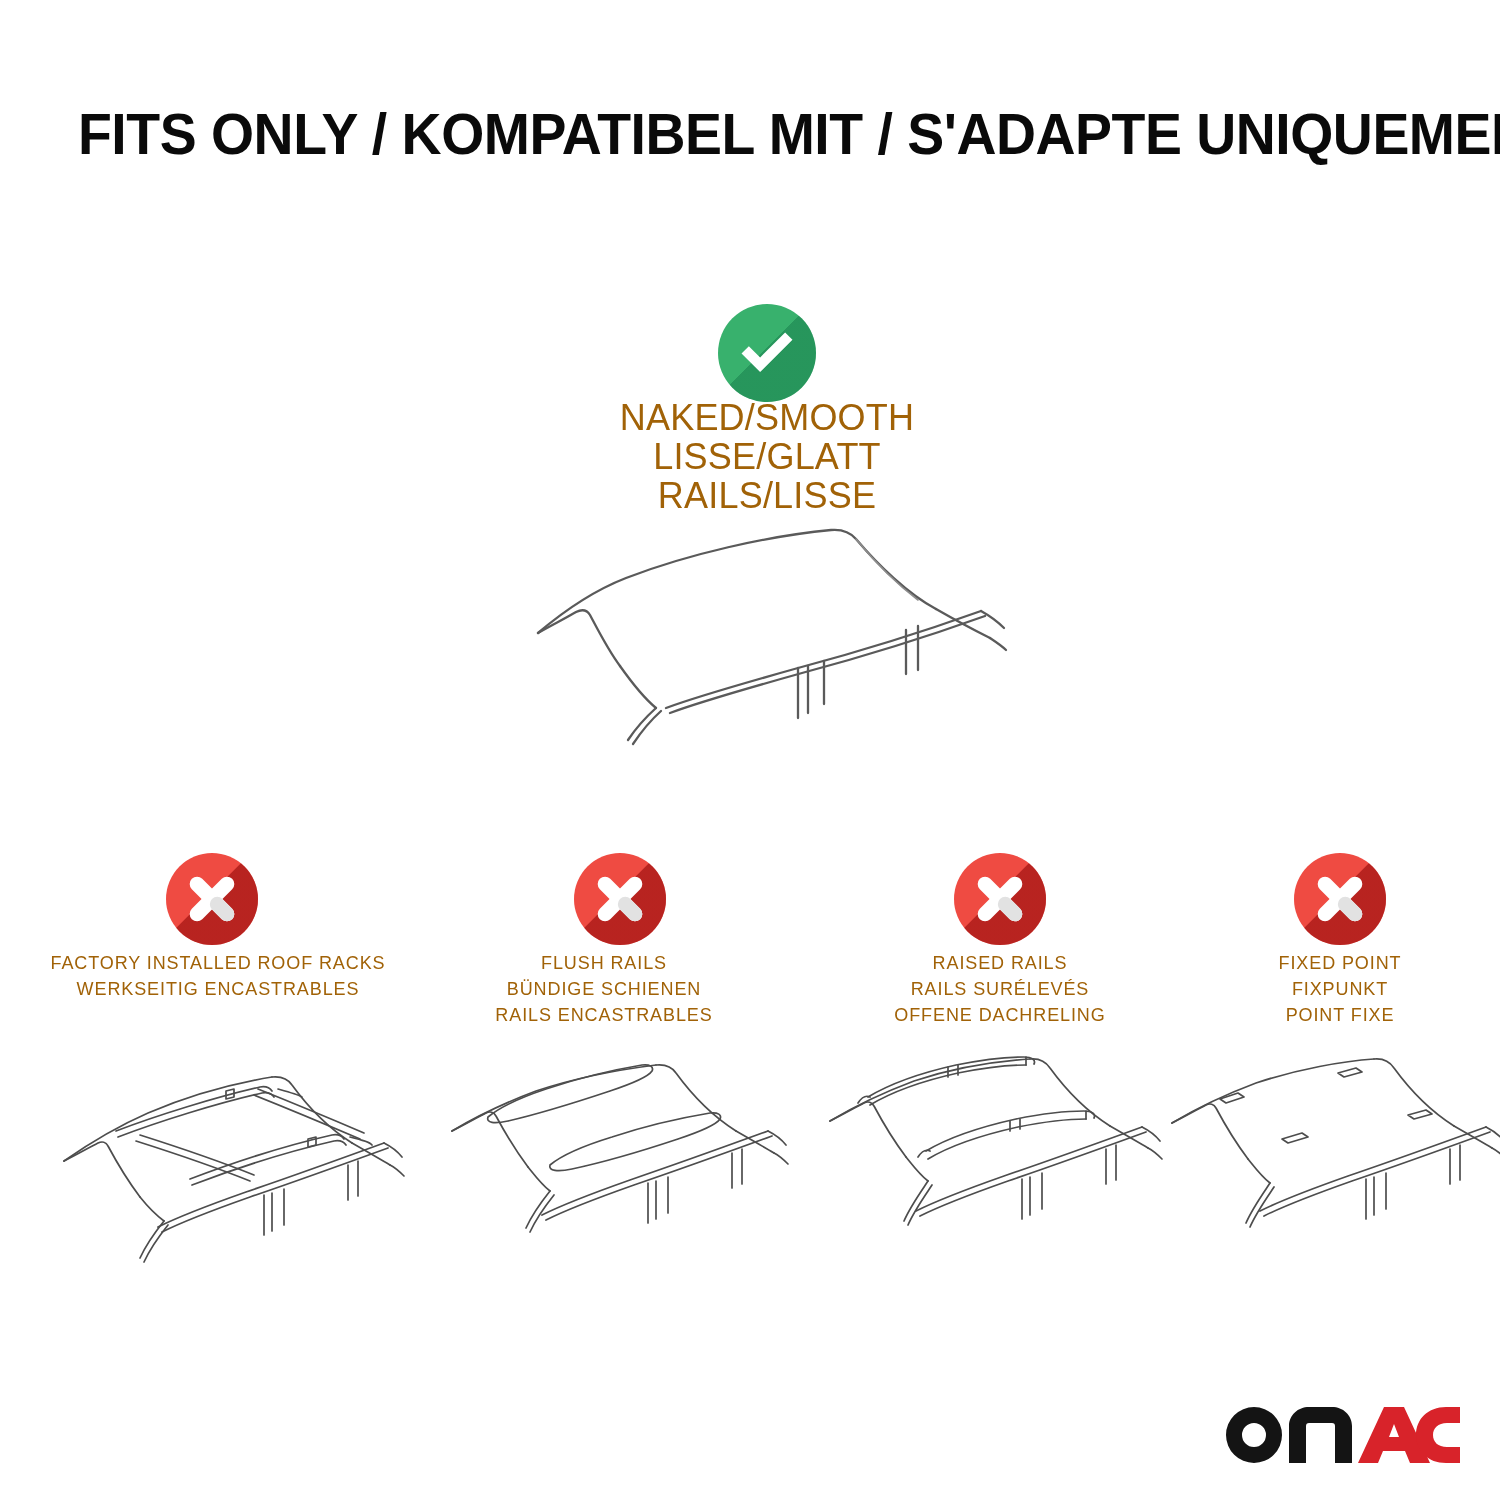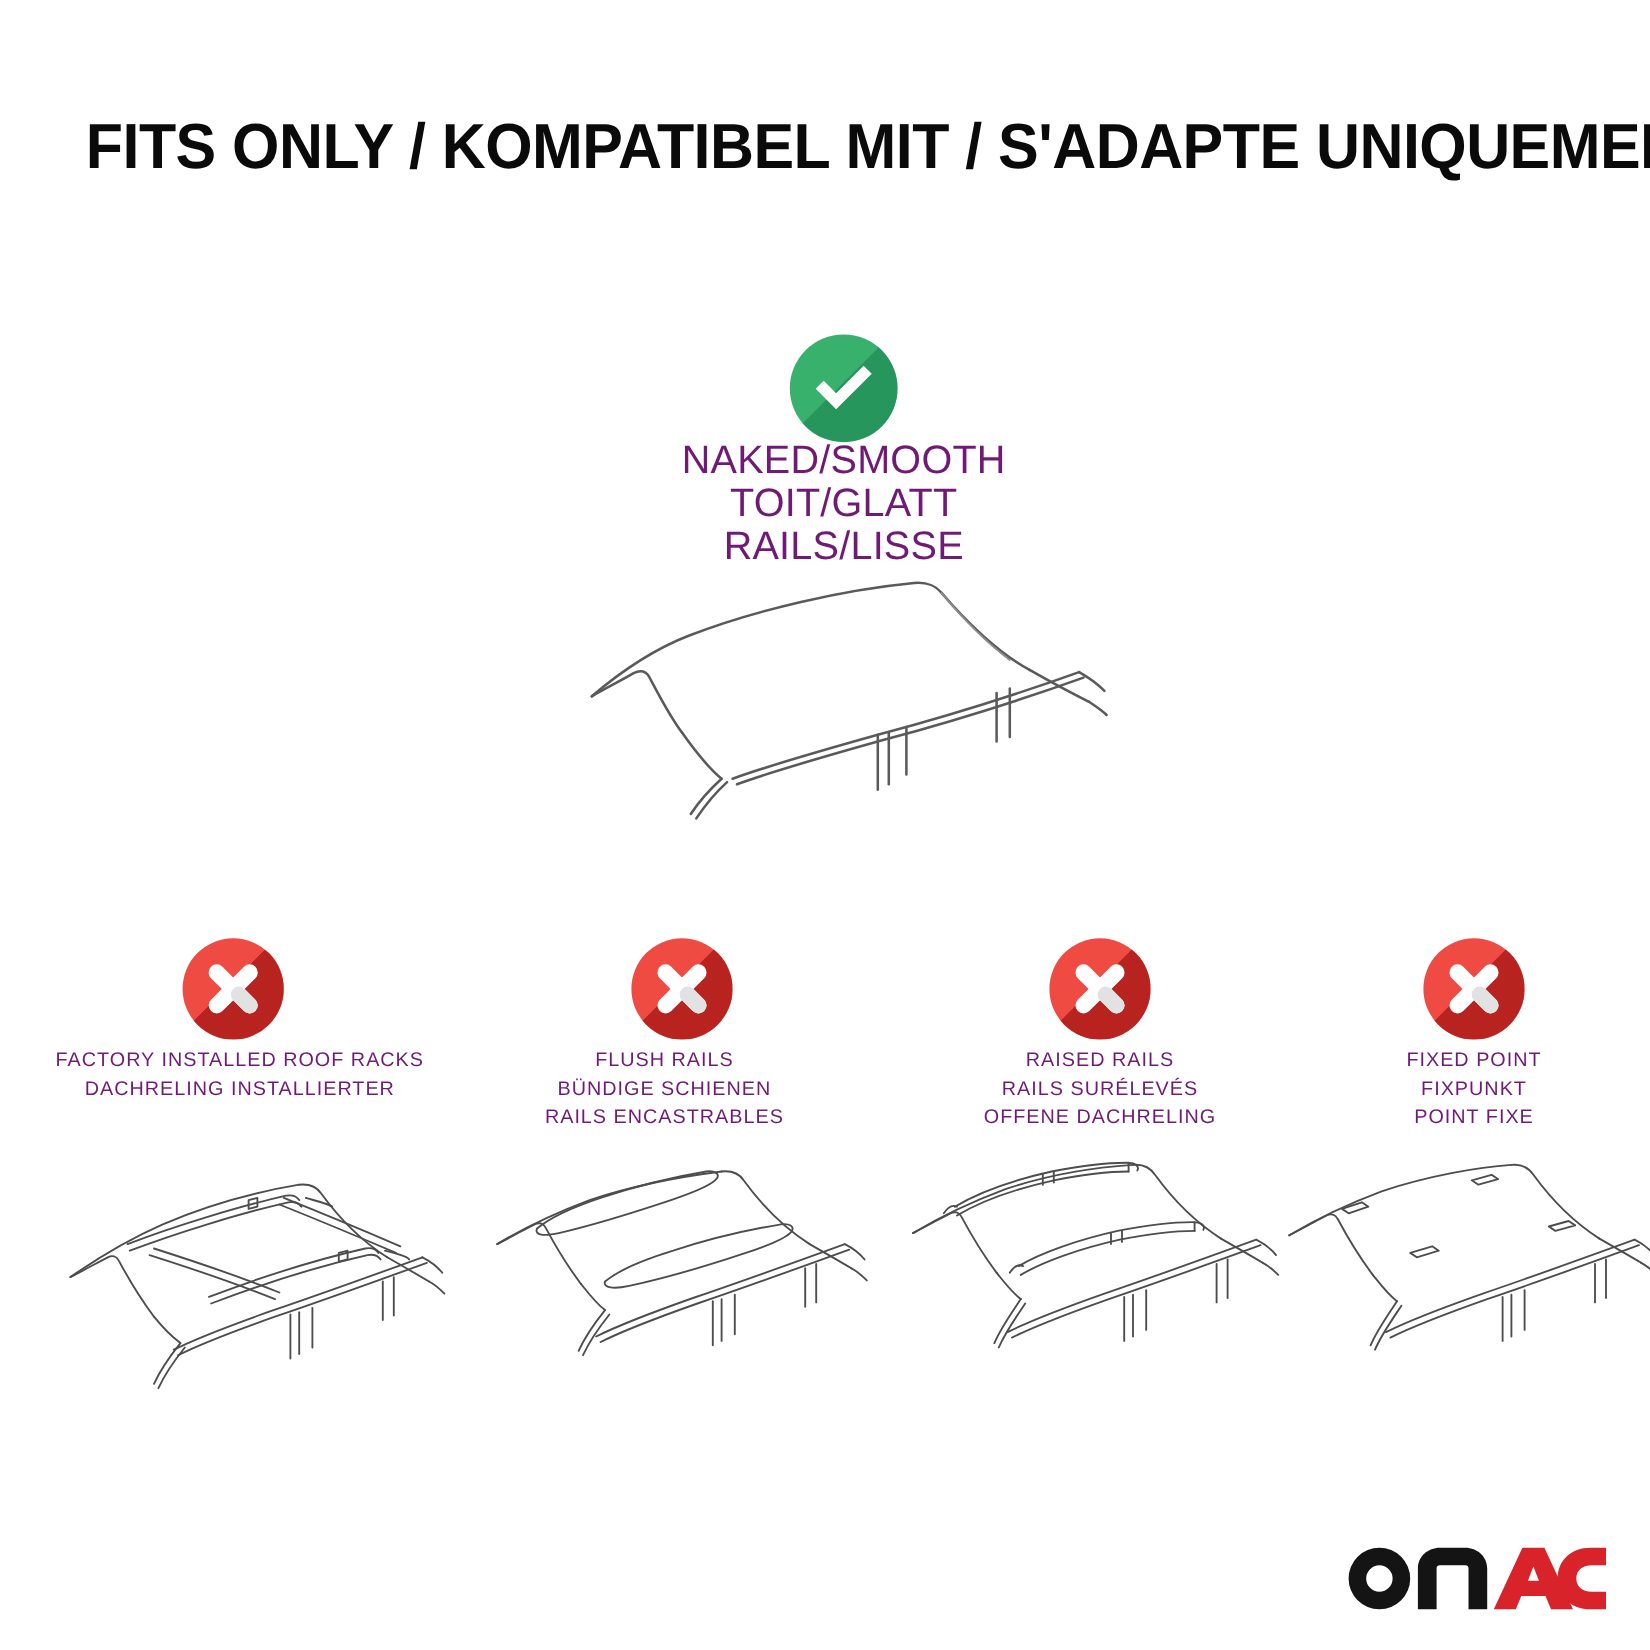--- a/index.html
+++ b/index.html
@@ -70,21 +70,21 @@
     background: #ef4b42;
   }
   .x-badge .shadow {
     background: linear-gradient(135deg, rgba(0,0,0,0) 46%, rgba(150,11,11,0.62) 46.5%);
   }
 
   
   .caption {
     position: absolute;
     text-align: center;
-    color: #701a75;
+    color: #a16207;
     font-family: "Liberation Sans", sans-serif;
     font-weight: 300;
   }
   #check-caption {
     left: 552px;
     top: 398px;
     width: 430px;
     font-size: 36px;
     line-height: 39px;
     letter-spacing: 0.2px;
@@ -144,21 +144,21 @@
 
 <div class="badge" id="check-badge">
   <div class="shadow"></div>
   <svg viewBox="0 0 100 100">
     <path d="M24 50.5 L31.5 43 L43 54.5 L68.5 29 L76 36.5 L43 69.5 Z" fill="#ffffff"></path>
   </svg>
 </div>
 
 <div class="caption" id="check-caption">
   <div>NAKED/SMOOTH</div>
-  <div>TOIT/GLATT</div>
+  <div>LISSE/GLATT</div>
   <div>RAILS/LISSE</div>
 </div>
 
 <svg class="roof-art" id="main-roof" viewBox="0 0 540 300">
   <g fill="none" stroke="#5a5a5a" stroke-width="2.3" stroke-linecap="round" stroke-linejoin="round">
 
     <path d="M40 125 C60 108, 92 84, 128 70 C190 46, 270 28, 333 22
              C345 21, 352 24, 358 31
              C380 57, 410 86, 438 101"></path>
 
@@ -193,21 +193,21 @@
   <svg viewBox="0 0 100 100">
     <g fill="#ffffff">
       <rect x="19" y="42" width="62" height="16" rx="8" transform="rotate(45 50 50)"></rect>
       <rect x="19" y="42" width="62" height="16" rx="8" transform="rotate(-45 50 50)"></rect>
     </g>
     <rect x="50" y="42" width="31" height="16" rx="8" transform="rotate(45 50 50)" fill="#e2e2e2"></rect>
   </svg>
 </div>
 <div class="caption x-caption col1">
   <div>FACTORY INSTALLED ROOF RACKS</div>
-  <div>DACHRELING INSTALLIERTER</div>
+  <div>WERKSEITIG ENCASTRABLES</div>
 </div>
 <svg class="roof-art small-roof" id="roof-1" viewBox="0 0 400 240">
   <g fill="none" stroke="#4d4d4d" stroke-width="1.7" stroke-linecap="round" stroke-linejoin="round">
 
     <path d="M24 106 C44 92, 76 72, 108 58 C150 40, 196 28, 232 22"></path>
     <path d="M232 22 C242 21, 248 24, 252 30 C268 52, 290 74, 312 88"></path>
     <path d="M312 88 C326 96, 340 104, 350 110"></path>
 
     <path d="M344 88 C300 104, 250 122, 206 137 C172 149, 140 161, 118 172"></path>
     <path d="M348 93 C304 109, 254 127, 210 142 C176 154, 144 166, 122 177"></path>

